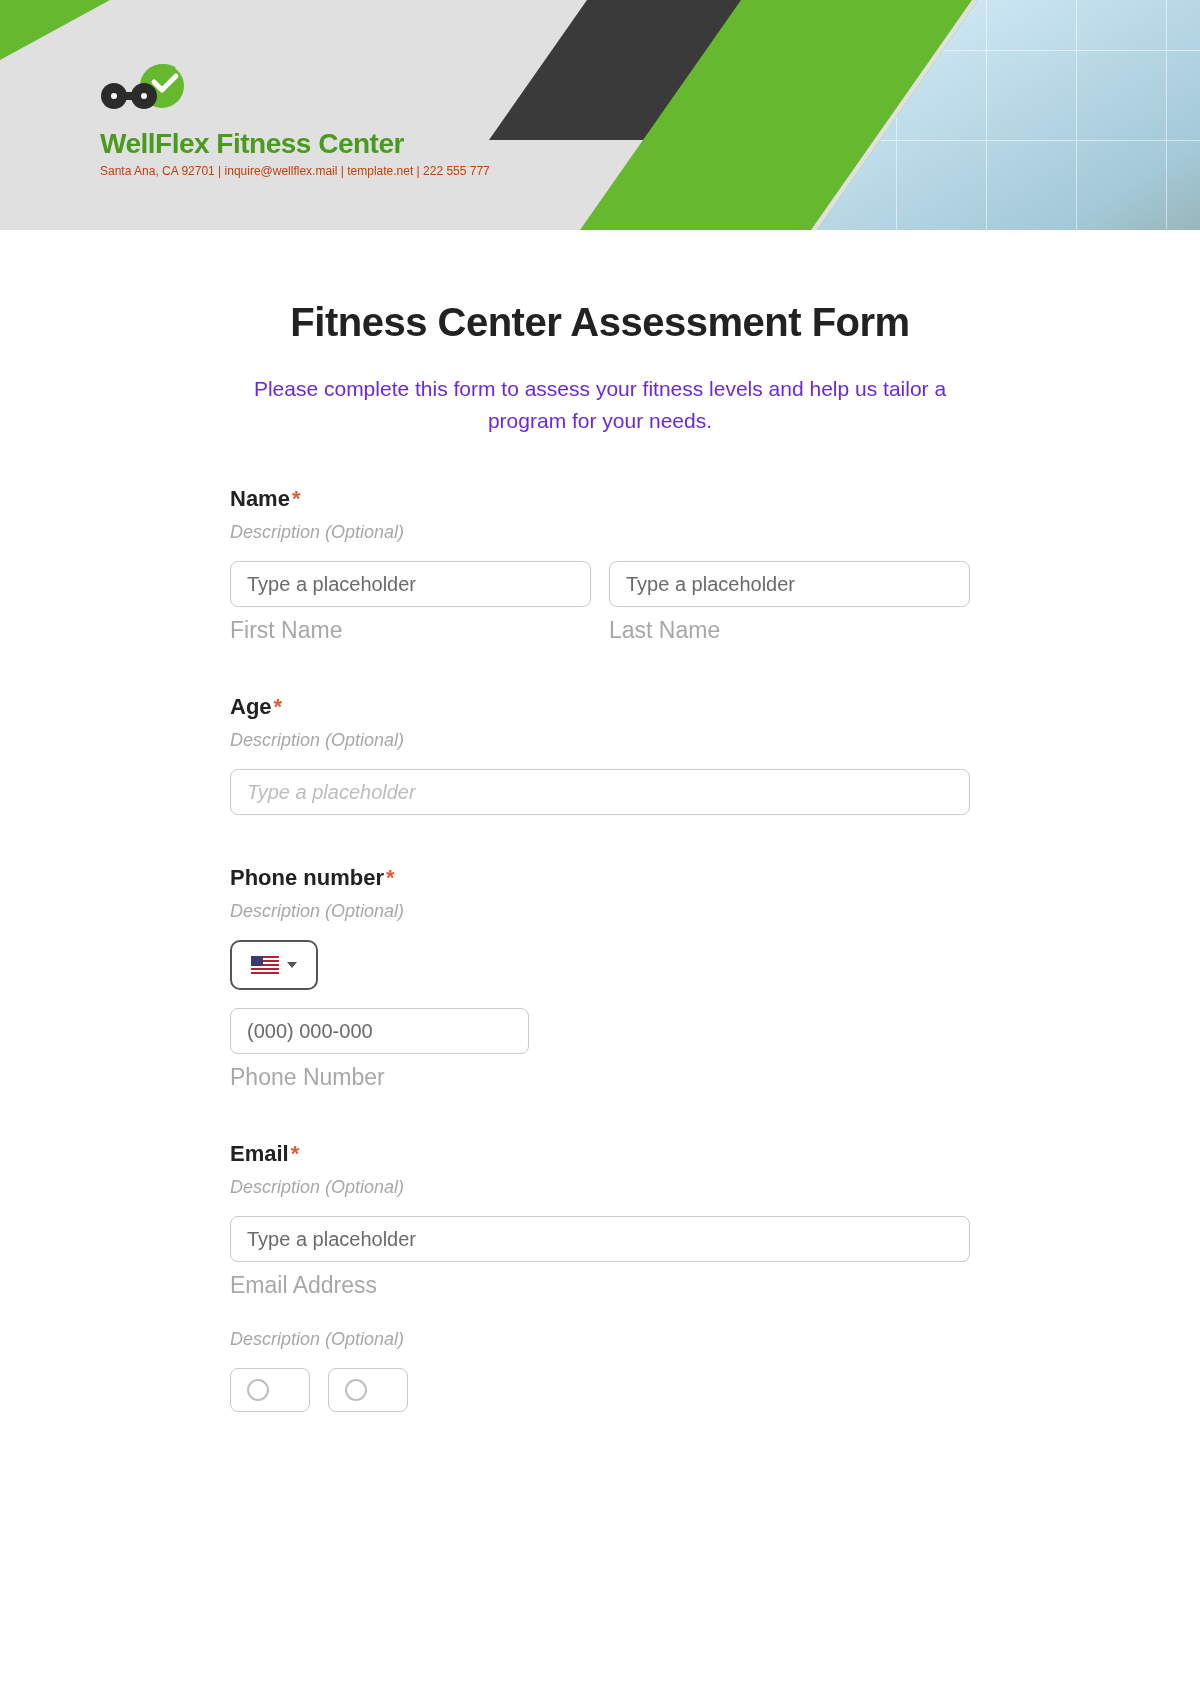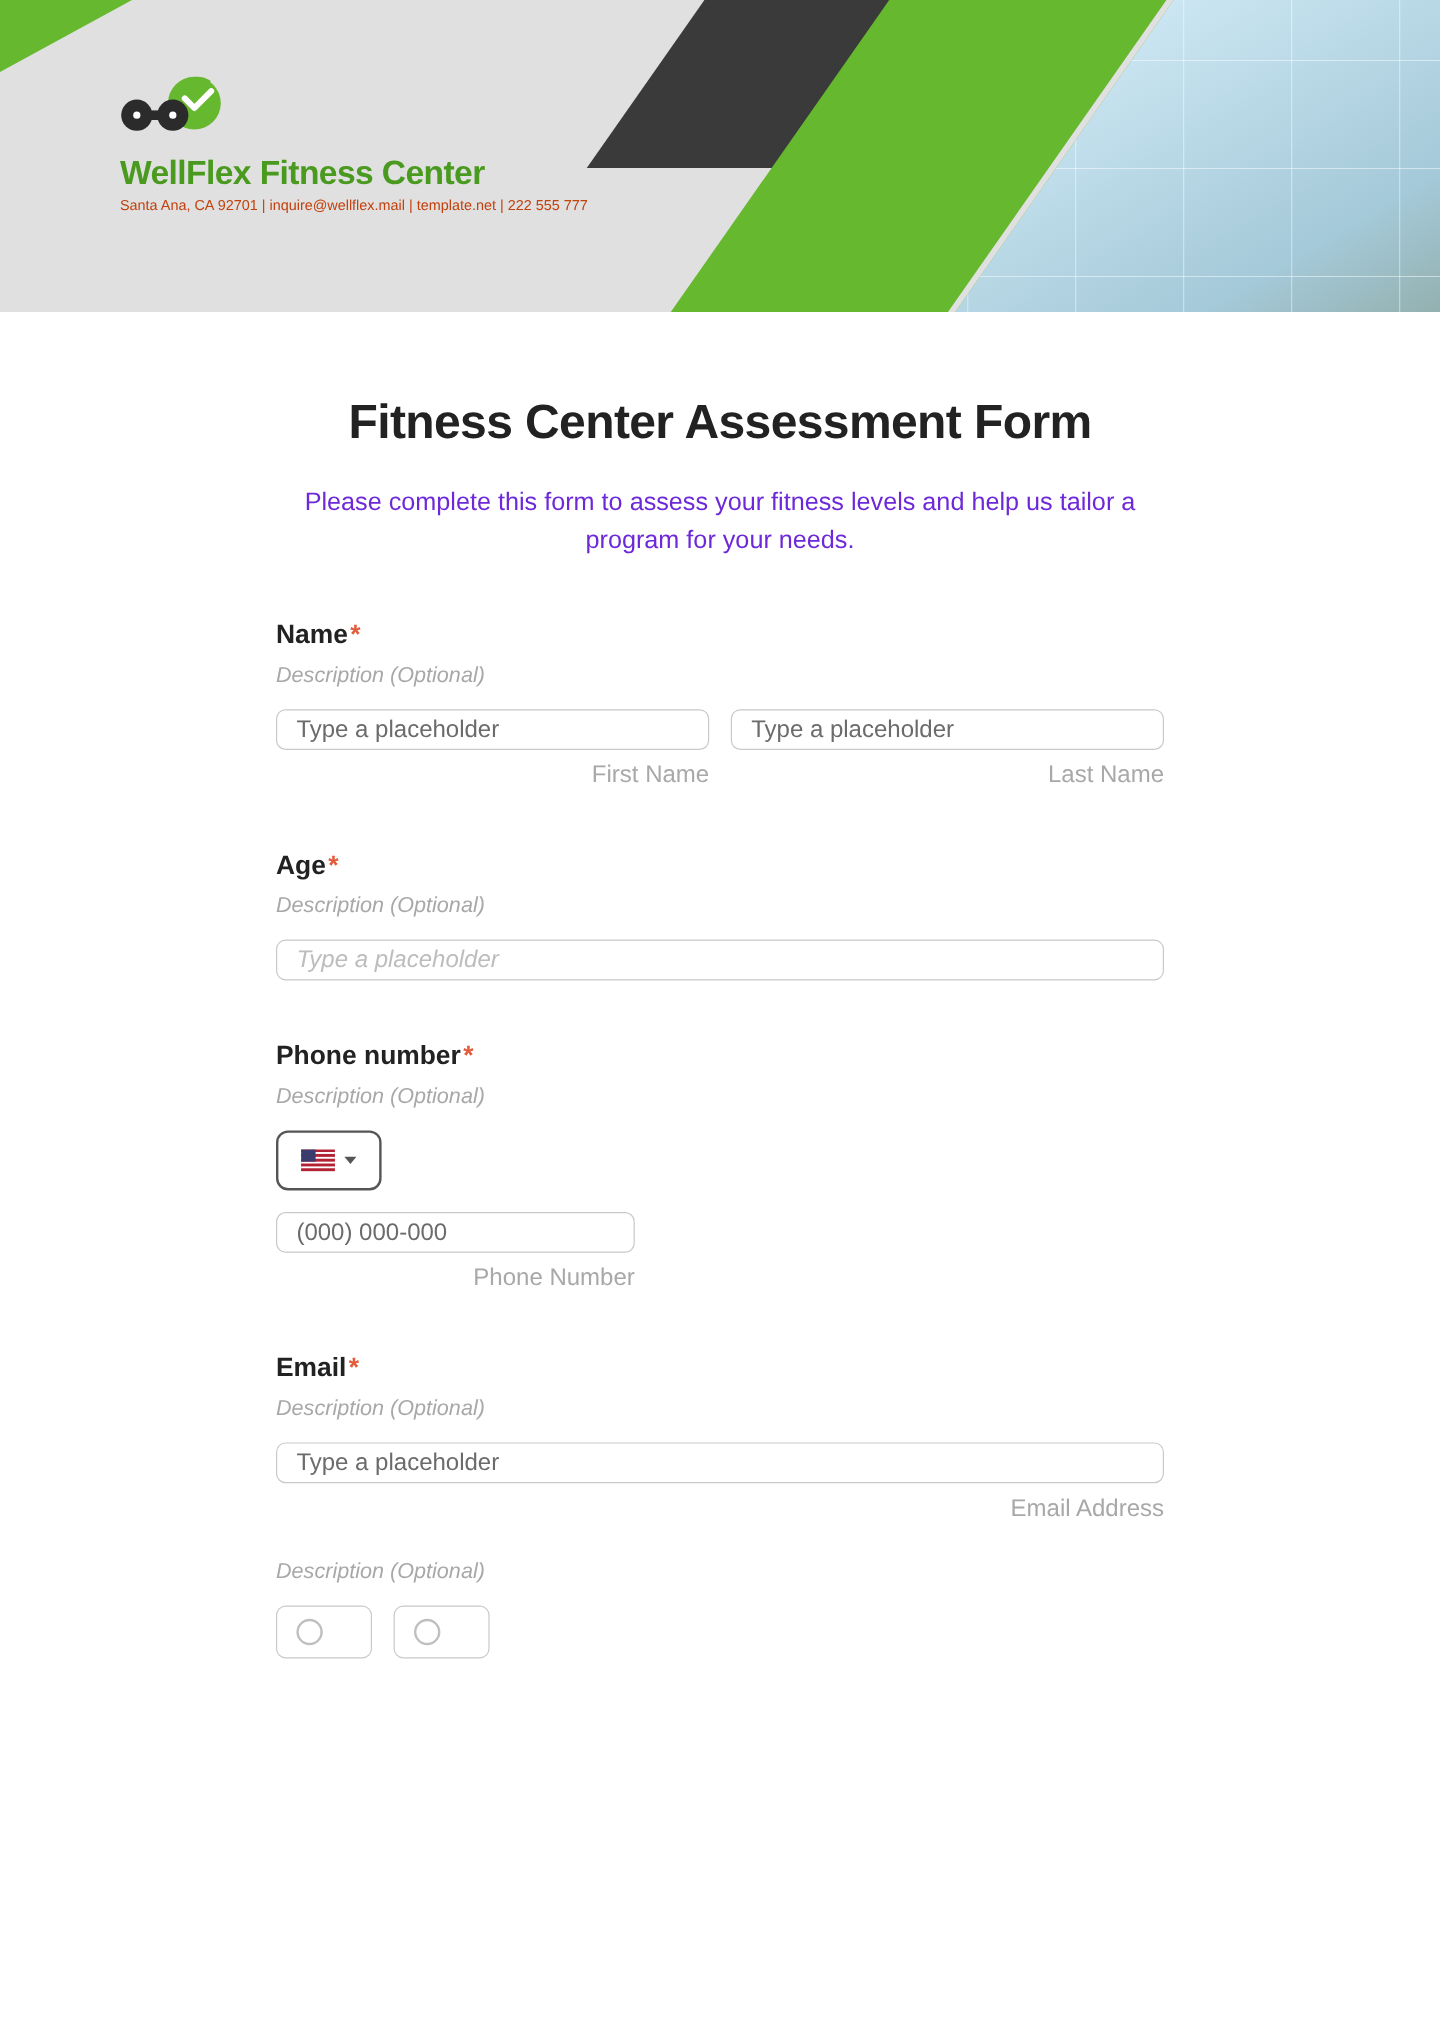--- a/index.html
+++ b/index.html
@@ -4,21 +4,21 @@
 <style>
   * { box-sizing: border-box; margin: 0; padding: 0; }
   body {
     font-family: -apple-system, BlinkMacSystemFont, "Segoe UI", Arial, sans-serif;
     background: #fff;
     width: 1200px;
     color: #222;
   }
   .banner {
     position: relative;
-    height: 260px;
+    height: 230px;
     background: #e0e0e0;
     overflow: hidden;
   }
   .topleft-tri {
     position: absolute;
     top: 0; left: 0;
     width: 0; height: 0;
     border-top: 60px solid #66b82f;
     border-right: 110px solid transparent;
   }
@@ -112,36 +112,35 @@
     margin-top: 10px;
   }
   .row2 {
     display: flex;
     gap: 18px;
     margin-top: 18px;
   }
   .row2 > div { flex: 1; }
   input.text {
     width: 100%;
-    height: 34px;
+    height: 46px;
     border: 1px solid #c9c9c9;
     border-radius: 8px;
     padding: 0 16px;
     font-size: 20px;
     color: #333;
     background: #fff;
     font-family: inherit;
   }
   input.text::placeholder { color: #6b6b6b; }
   input.text.light::placeholder { color: #bdbdbd; font-style: italic; }
   .sublabel {
-    font-size: 20px;
+    font-size: 23px;
     color: #a8a8a8;
     margin-top: 10px;
-    text-align: right;
   }
   .phone-row {
     display: flex;
     gap: 18px;
     margin-top: 18px;
     align-items: flex-start;
     flex-direction: column;
   }
   .flag-select {
     width: 88px;

